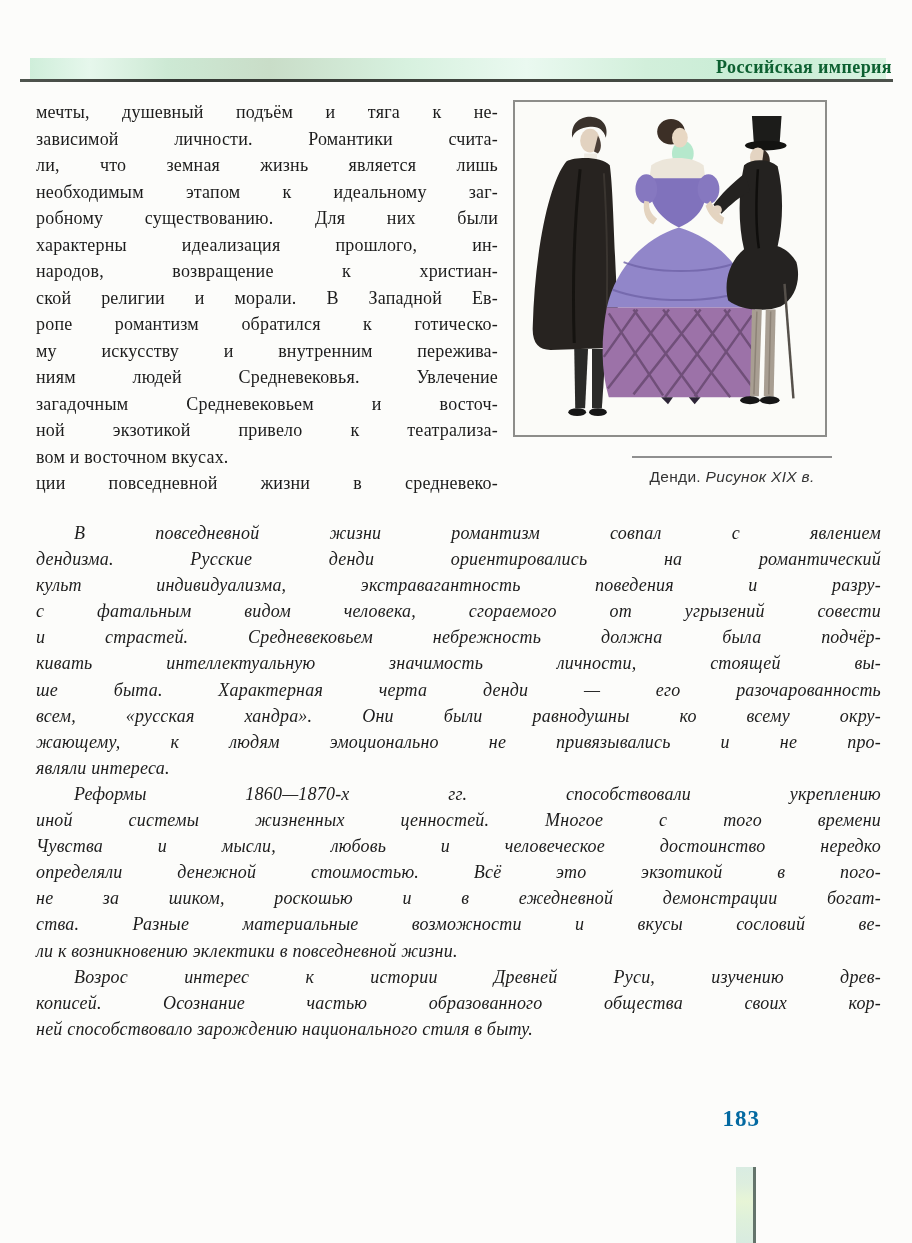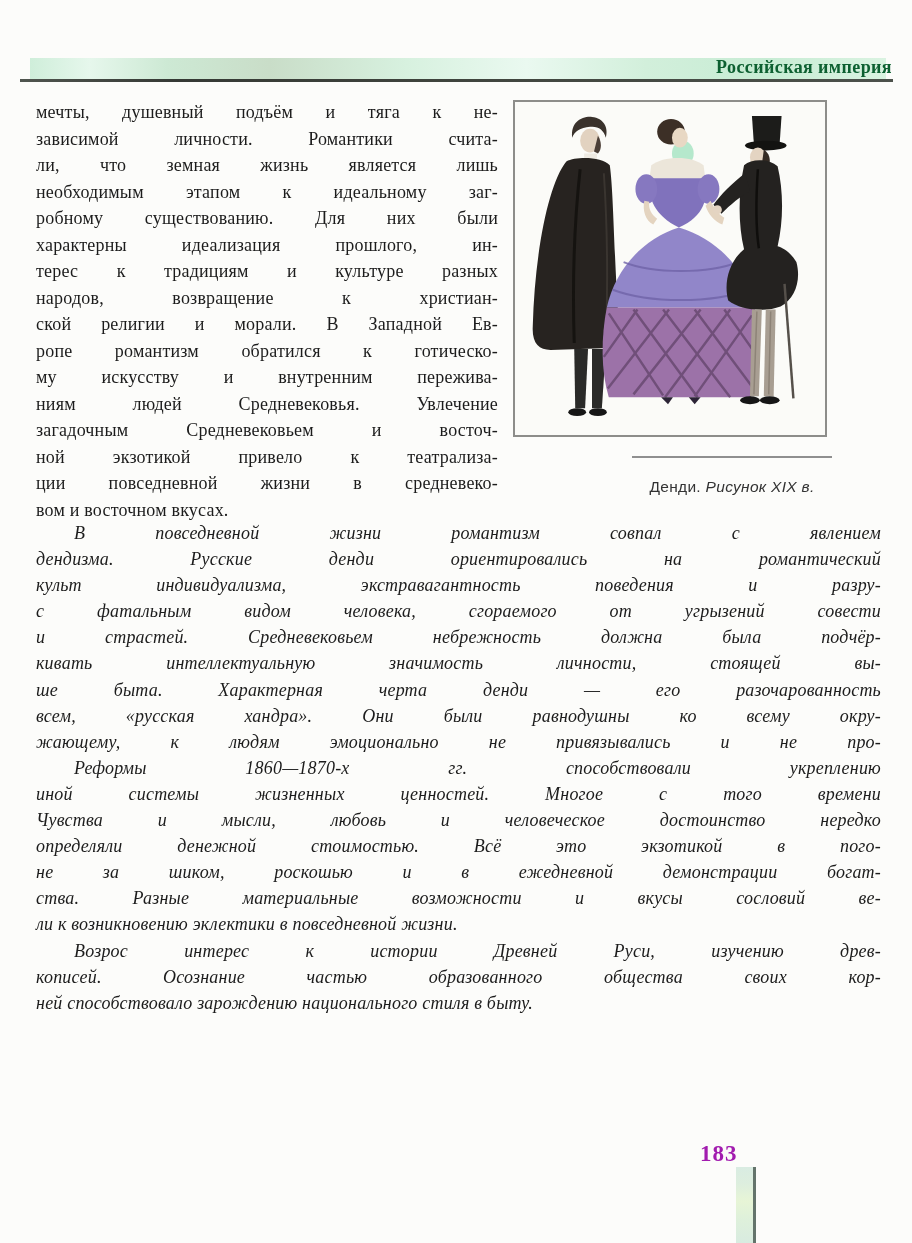--- a/index.html
+++ b/index.html
@@ -18,53 +18,52 @@
   .main-col{position:absolute;left:36px;top:520px;width:845px;font-style:italic;}
   .tline{font-size:18px;line-height:26.5px;letter-spacing:.2px;
     text-align:justify;text-align-last:justify;}
   .main-col .tline{line-height:26.1px;}
   .tline.para-end{text-align-last:left;}
   .tline.indent{text-indent:38px;}
   .figure-box{position:absolute;left:513px;top:100px;width:314px;height:337px;
     box-sizing:border-box;border:2px solid #8d8d8a;background:#fbfbf8;}
   .figure-box svg{display:block;width:100%;height:100%;}
   .caption-rule{position:absolute;left:632px;top:456px;width:200px;height:2px;background:#8f8f8f;}
-  .caption{position:absolute;left:612px;top:478px;width:240px;text-align:center;
+  .caption{position:absolute;left:612px;top:468px;width:240px;text-align:center;
     font-family:"Liberation Sans", sans-serif;font-size:15.5px;color:#333;letter-spacing:.3px;}
   .caption .detail{font-style:italic;}
-  .page-number{position:absolute;left:700px;top:1141px;width:60px;text-align:left;
-    font-size:23px;font-weight:bold;letter-spacing:1px;color:#a21caf;}
+  .page-number{position:absolute;left:700px;top:1106px;width:60px;text-align:right;
+    font-size:23px;font-weight:bold;letter-spacing:1px;color:#0369a1;}
   .bottom-bar{position:absolute;left:736px;top:1167px;width:17px;height:76px;
     background:linear-gradient(180deg,#d9ece2 0%,#ddeede 22%,#e7f5d6 45%,#def0db 70%,#d8ebe0 100%);
     border-right:3px solid #64746b;}
 </style>
 </head>
 <body>
 
 <div class="band"></div>
 <div class="band-rule"></div>
 <div class="header-title">Российская империя</div>
 
 <div class="left-col">
     <div class="tline">мечты, душевный подъём и тяга к не-</div>
     <div class="tline">зависимой личности. Романтики счита-</div>
     <div class="tline">ли, что земная жизнь является лишь</div>
     <div class="tline">необходимым этапом к идеальному заг-</div>
     <div class="tline">робному существованию. Для них были</div>
     <div class="tline">характерны идеализация прошлого, ин-</div>
-    <div class="tline">терес к традициям и культуре разных</div>
     <div class="tline">народов, возвращение к христиан-</div>
     <div class="tline">ской религии и морали. В Западной Ев-</div>
     <div class="tline">ропе романтизм обратился к готическо-</div>
     <div class="tline">му искусству и внутренним пережива-</div>
     <div class="tline">ниям людей Средневековья. Увлечение</div>
     <div class="tline">загадочным Средневековьем и восточ-</div>
     <div class="tline">ной экзотикой привело к театрализа-</div>
+    <div class="tline para-end">вом и восточном вкусах.</div>
     <div class="tline">ции повседневной жизни в средневеко-</div>
-    <div class="tline para-end">вом и восточном вкусах.</div>
   </div>
 
 <div class="figure-box">
   <svg viewBox="0 0 314 333" xmlns="http://www.w3.org/2000/svg">
 
     <g>
       <ellipse cx="76" cy="37" rx="10" ry="12" fill="#e2d2c0"></ellipse>
       <path d="M 58 34 C 56 18, 68 12, 78 13 C 90 14, 95 24, 92 34 C 90 26, 84 22, 76 23 C 66 24, 60 28, 58 34 Z" fill="#3a322c"></path>
       <path d="M 84 32 C 88 38, 88 46, 84 50 L 80 48 Z" fill="#4a3e36"></path>
       <rect x="70" y="50" width="13" height="9" fill="#eeeae2"></rect>
@@ -125,20 +124,21 @@
 <div class="main-col">
     <div class="tline indent">В повседневной жизни романтизм совпал с явлением</div>
     <div class="tline">дендизма. Русские денди ориентировались на романтический</div>
     <div class="tline">культ индивидуализма, экстравагантность поведения и разру-</div>
     <div class="tline">с фатальным видом человека, сгораемого от угрызений совести</div>
     <div class="tline">и страстей. Средневековьем небрежность должна была подчёр-</div>
     <div class="tline">кивать интеллектуальную значимость личности, стоящей вы-</div>
     <div class="tline">ше быта. Характерная черта денди — его разочарованность</div>
     <div class="tline">всем, «русская хандра». Они были равнодушны ко всему окру-</div>
     <div class="tline">жающему, к людям эмоционально не привязывались и не про-</div>
+    <div class="tline para-end">являли интереса.</div>
     <div class="tline indent">Реформы 1860—1870-х гг. способствовали укреплению</div>
     <div class="tline">иной системы жизненных ценностей. Многое с того времени</div>
     <div class="tline">Чувства и мысли, любовь и человеческое достоинство нередко</div>
     <div class="tline">определяли денежной стоимостью. Всё это экзотикой в пого-</div>
     <div class="tline">не за шиком, роскошью и в ежедневной демонстрации богат-</div>
     <div class="tline">ства. Разные материальные возможности и вкусы сословий ве-</div>
     <div class="tline para-end">ли к возникновению эклектики в повседневной жизни.</div>
     <div class="tline indent">Возрос интерес к истории Древней Руси, изучению древ-</div>
     <div class="tline">кописей. Осознание частью образованного общества своих кор-</div>
     <div class="tline para-end">ней способствовало зарождению национального стиля в быту.</div>

